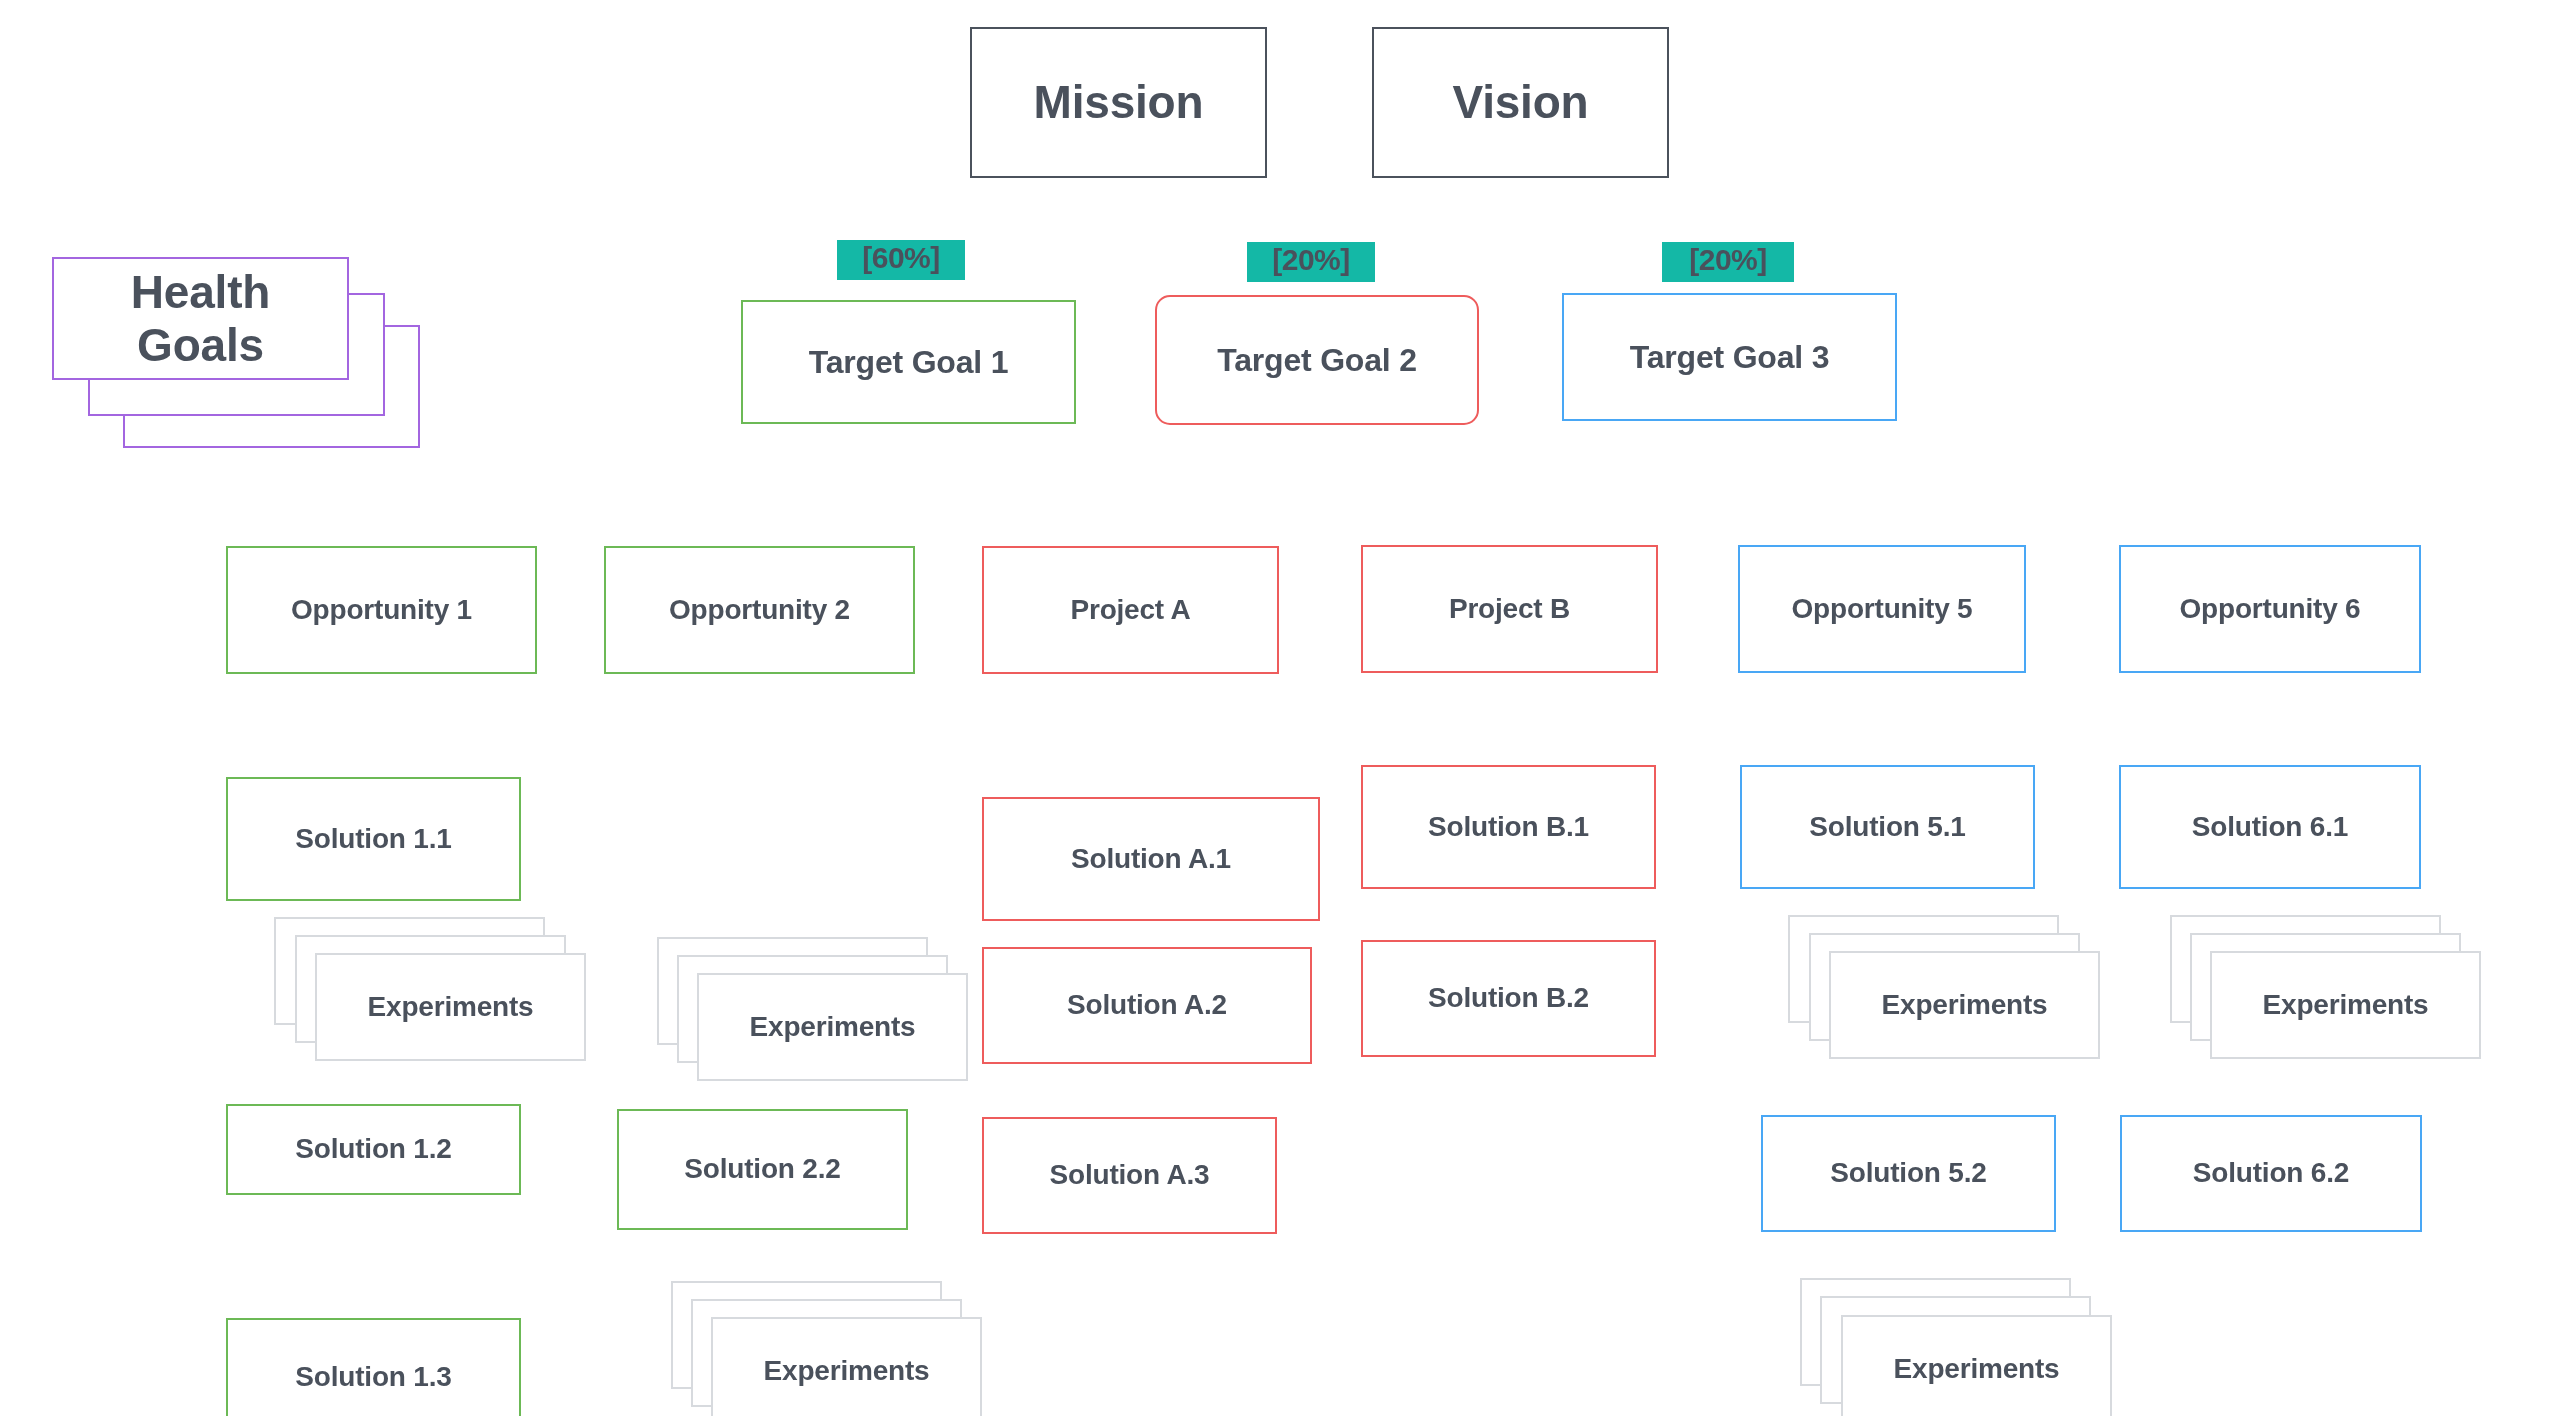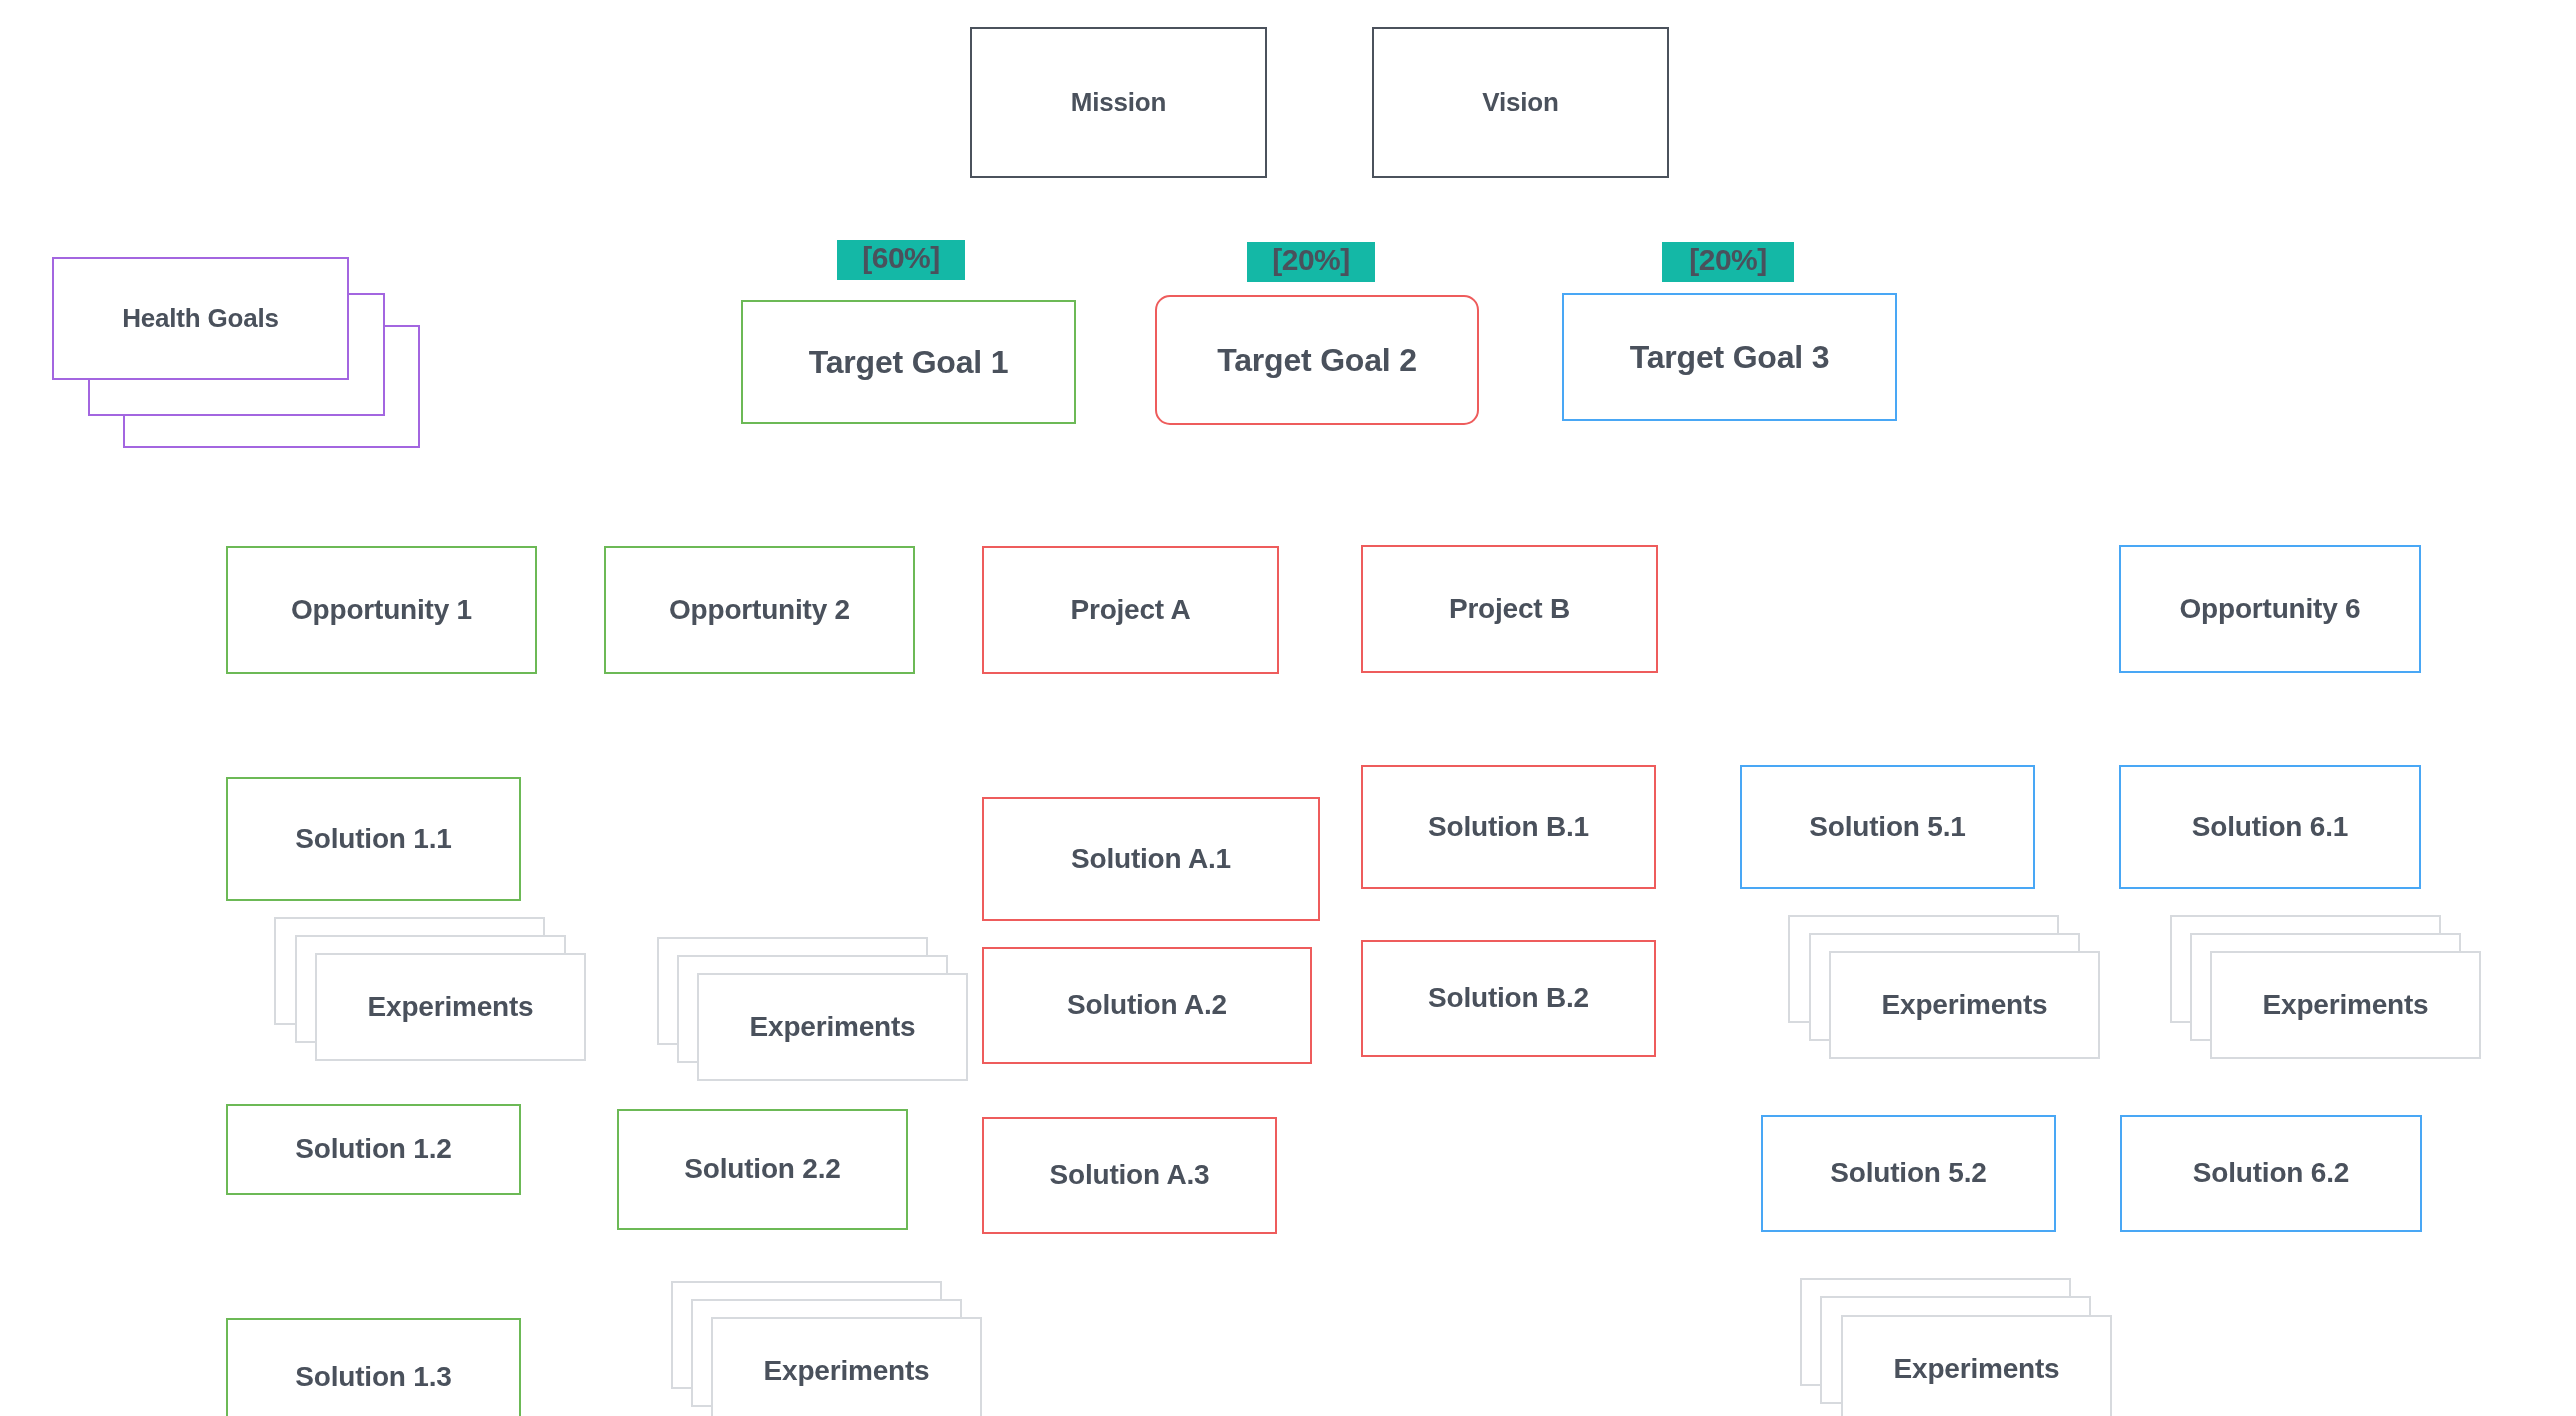--- a/index.html
+++ b/index.html
@@ -34,21 +34,21 @@
     line-height: 1.15;
     padding: 3.7px 9.1px;
   }
   .node.dark   { border-color: #4b525c; }
   .node.purple { border-color: #a366e0; }
   .node.green  { border-color: #6cb956; }
   .node.red    { border-color: #ee5c5c; }
   .node.blue   { border-color: #49a7f5; }
   .node.gray   { border-color: #d7dade; }
 
-  .node.big   { font-size: 26px; }
+  .node.big   { font-size: 46px; }
   .node.goal  { font-size: 32px; }
   .node.mid   { font-size: 28px; }
   .node.exp   { font-size: 28px; }
 
   .stack-layer {
     position: absolute;
     box-sizing: border-box;
     background: #ffffff;
     border: 2.7px solid #a366e0;
   }
@@ -113,20 +113,23 @@
   </div>
   <div class="node green mid" style="left:604px; top:546px; width:311px; height:128px;">
     <span>Opportunity 2</span>
   </div>
   <div class="node red mid" style="left:982px; top:546px; width:297px; height:128px;">
     <span>Project A</span>
   </div>
   <div class="node red mid" style="left:1361px; top:545px; width:297px; height:128px;">
     <span>Project B</span>
   </div>
+  <div class="node blue mid" style="left:1738px; top:545px; width:288px; height:128px;">
+    <span>Opportunity 5</span>
+  </div>
   <div class="node blue mid" style="left:2119px; top:545px; width:302px; height:128px;">
     <span>Opportunity 6</span>
   </div>
 
   <div class="node green mid" style="left:226px; top:777px; width:295px; height:124px;">
     <span>Solution 1.1</span>
   </div>
   <div class="node red mid" style="left:982px; top:797px; width:338px; height:124px;">
     <span>Solution A.1</span>
   </div>

